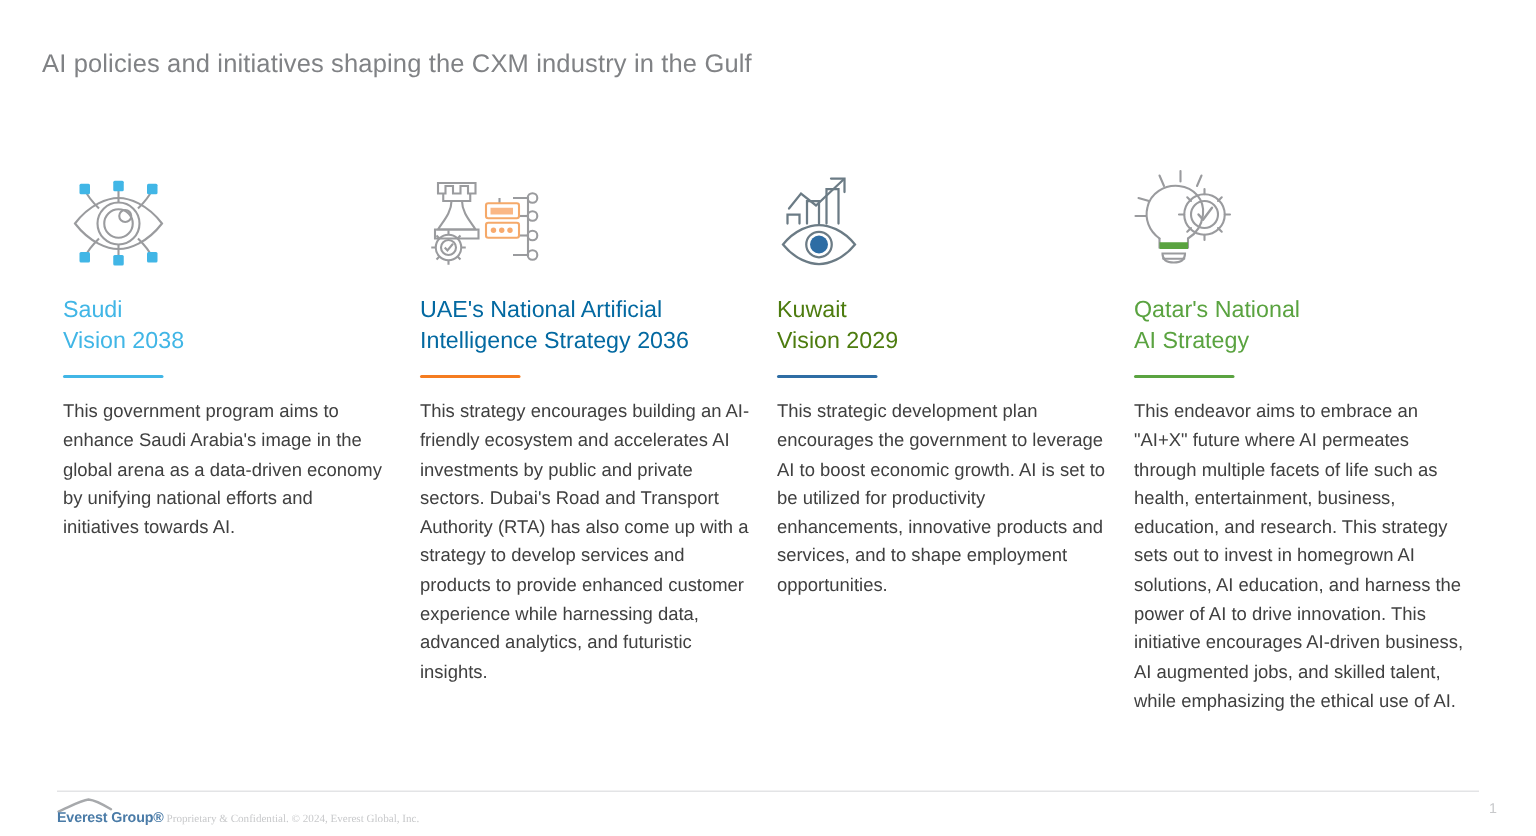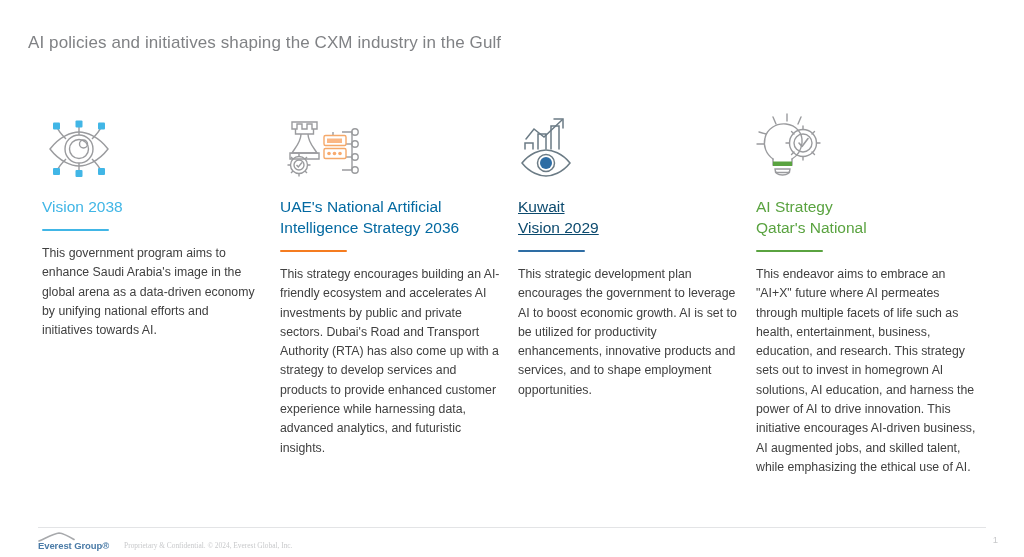--- a/index.html
+++ b/index.html
@@ -63,41 +63,41 @@
     margin-top: 13px;
     font-size: 12.3px;
     line-height: 19.3px;
     color: #404040;
   }
   
   .accent-saudi   { color: #41b6e6; }
   .rule-saudi     { background: #41b6e6; }
   .accent-uae     { color: #0369a1; }
   .rule-uae       { background: #f57c20; }
-  .accent-kuwait  { color: #0c4a6e; text-decoration: underline; }
+  .accent-kuwait  { color: #4d7c0f; }
   .rule-kuwait    { background: #2e6da4; }
   .accent-qatar   { color: #5aa340; }
   .rule-qatar     { background: #5aa340; }
 
   
   .footer-rule {
     position: absolute;
     left: 38px;
     top: 527px;
     width: 948px;
     height: 1px;
     background: #e3e4e6;
   }
   .footer {
     position: absolute;
     left: 38px;
     top: 532px;
     display: flex;
     align-items: flex-end;
-    gap: 15px;
+    gap: 2px;
   }
   .logo {
     display: flex;
     flex-direction: column;
     align-items: flex-start;
     line-height: 1;
   }
   .logo-text {
     font-size: 9.5px;
     color: #4a7ba7;
@@ -149,20 +149,21 @@
             <rect x="33.5" y="8.5" width="7" height="7" rx="1"></rect>
             <rect x="11" y="10.5" width="7" height="7" rx="1"></rect>
             <rect x="56" y="10.5" width="7" height="7" rx="1"></rect>
             <rect x="33.5" y="58" width="7" height="7" rx="1"></rect>
             <rect x="11" y="56" width="7" height="7" rx="1"></rect>
             <rect x="56" y="56" width="7" height="7" rx="1"></rect>
           </g>
         </svg>
       </div>
       <div class="col-heading accent-saudi">
+        <div>Saudi</div>
         <div>Vision 2038</div>
       </div>
       <div class="rule rule-saudi"></div>
       <div class="col-body">This government program aims to enhance Saudi Arabia's image in the global arena as a data-driven economy by unifying national efforts and initiatives towards AI.</div>
     </div>
 
     <div class="col">
       <div class="icon-wrap">
         <svg width="84" height="70" viewBox="0 0 84 70">
           <g stroke="#9a9b9e" stroke-width="1.4" fill="none">
@@ -242,22 +243,22 @@
             <circle cx="47" cy="31" r="13.5"></circle>
             <circle cx="47" cy="31" r="9"></circle>
             <path d="M47 17.5 L47 14 M47 48 L47 44.5 M33.5 31 L30 31 M64 31 L60.5 31
                      M38 22 L35.5 19.5 M56 40 L58.5 42.5 M56 22 L58.5 19.5 M38 40 L35.5 42.5"></path>
           </g>
           <path d="M43 31 L46 34.5 L52 26.5" stroke="#9a9b9e" stroke-width="1.6" fill="none" stroke-linecap="round" stroke-linejoin="round"></path>
           <rect x="17" y="49.5" width="19" height="4.5" fill="#5aa340"></rect>
         </svg>
       </div>
       <div class="col-heading accent-qatar">
+        <div>Qatar's National</div>
         <div>AI Strategy</div>
-        <div>Qatar's National</div>
       </div>
       <div class="rule rule-qatar"></div>
       <div class="col-body">This endeavor aims to embrace an "AI+X" future where AI permeates through multiple facets of life such as health, entertainment, business, education, and research. This strategy sets out to invest in homegrown AI solutions, AI education, and harness the power of AI to drive innovation. This initiative encourages AI-driven business, AI augmented jobs, and skilled talent, while emphasizing the ethical use of AI.</div>
     </div>
 
   </div>
 
   <div class="footer-rule"></div>
 
   <div class="footer">

